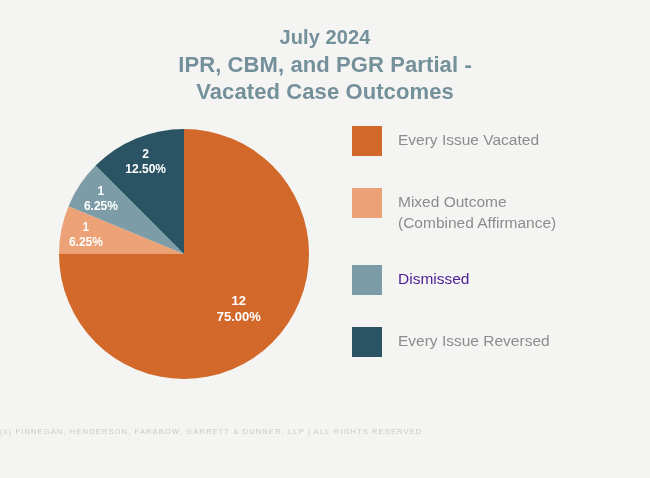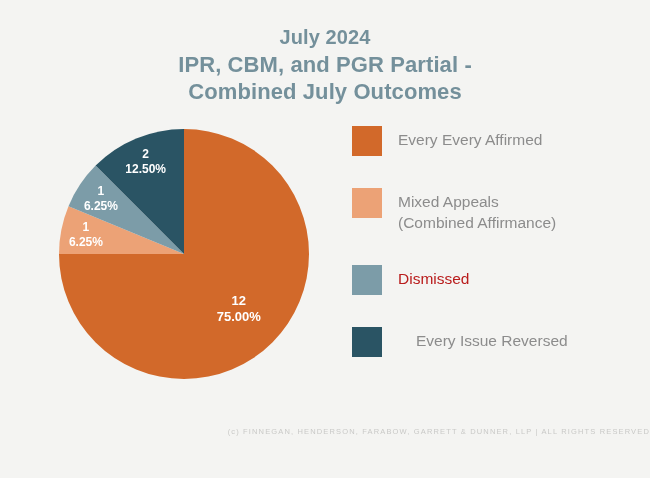--- a/index.html
+++ b/index.html
@@ -63,21 +63,21 @@
     position: absolute;
     left: 352px;
     top: 126px;
     width: 285px;
   }
   .legend-item {
     display: flex;
     align-items: flex-start;
     margin-bottom: 32px;
   }
-  .legend-item:last-child { margin-bottom: 0; gap: 18px; }
+  .legend-item:last-child { margin-bottom: 0; }
   .legend-swatch {
     width: 30px;
     height: 30px;
     flex: 0 0 30px;
     margin-right: 16px;
     margin-top: 0px;
   }
   .legend-text {
     color: #8c8c8c;
     font-size: 15.5px;
@@ -85,36 +85,36 @@
     padding-top: 3px;
   }
   .legend-text .lt-line { display: block; white-space: pre; }
 
   
   #footer {
     position: absolute;
     left: 0;
     top: 427px;
     width: 650px;
-    text-align: right;
+    text-align: left;
     color: #c9c9c7;
     font-size: 7.5px;
     letter-spacing: 1.15px;
     white-space: pre;
   }
 </style>
 </head>
 <body style="background: rgb(244, 244, 242);">
 
 <div id="chart-root">
 
   <div id="chart-title" style="color: rgb(116, 144, 155);">
     <span class="title-line title-line-1">July 2024</span>
     <span class="title-line">IPR, CBM, and PGR Partial -</span>
-    <span class="title-line">Combined July Outcomes</span>
+    <span class="title-line">Vacated Case Outcomes</span>
   </div>
 
   <div id="pie-area">
     <svg id="pie-svg" viewBox="0 0 252 252" xmlns="http://www.w3.org/2000/svg">
       <g id="pie-slices">
           <path d="M 126 126 L 126.00 1.00 A 125 125 0 1 1 1.00 126.00 Z" fill="#d2692a"></path>
           <path d="M 126 126 L 1.00 126.00 A 125 125 0 0 1 10.52 78.16 Z" fill="#eca276"></path>
           <path d="M 126 126 L 10.52 78.16 A 125 125 0 0 1 37.61 37.61 Z" fill="#7c9ca8"></path>
           <path d="M 126 126 L 37.61 37.61 A 125 125 0 0 1 126.00 1.00 Z" fill="#2a5464"></path>
         </g>
@@ -124,33 +124,33 @@
           <text class="slice-label slice-label-sm" x="42.9" y="66.9"><tspan x="42.9" dy="0">1</tspan><tspan x="42.9" dy="15">6.25%</tspan></text>
           <text class="slice-label slice-label-sm" x="87.7" y="30.1"><tspan x="87.7" dy="0">2</tspan><tspan x="87.7" dy="15">12.50%</tspan></text>
         </g>
     </svg>
   </div>
 
   <div id="legend">
       <div class="legend-item">
         <span class="legend-swatch" style="background: rgb(210, 105, 42);"></span>
         <span class="legend-text" style="color: rgb(140, 140, 140);">
-          <span class="lt-line">Every Every Affirmed</span>
+          <span class="lt-line">Every Issue Vacated</span>
         </span>
       </div>
       <div class="legend-item">
         <span class="legend-swatch" style="background: rgb(236, 162, 118);"></span>
         <span class="legend-text" style="color: rgb(140, 140, 140);">
-          <span class="lt-line">Mixed Appeals</span>
+          <span class="lt-line">Mixed Outcome</span>
           <span class="lt-line">(Combined Affirmance)</span>
         </span>
       </div>
       <div class="legend-item">
         <span class="legend-swatch" style="background: rgb(124, 156, 168);"></span>
-        <span class="legend-text" style="color: #b91c1c;">
+        <span class="legend-text" style="color: #4c1d95;">
           <span class="lt-line">Dismissed</span>
         </span>
       </div>
       <div class="legend-item">
         <span class="legend-swatch" style="background: rgb(42, 84, 100);"></span>
         <span class="legend-text" style="color: rgb(140, 140, 140);">
           <span class="lt-line">Every Issue Reversed</span>
         </span>
       </div>
     </div>

